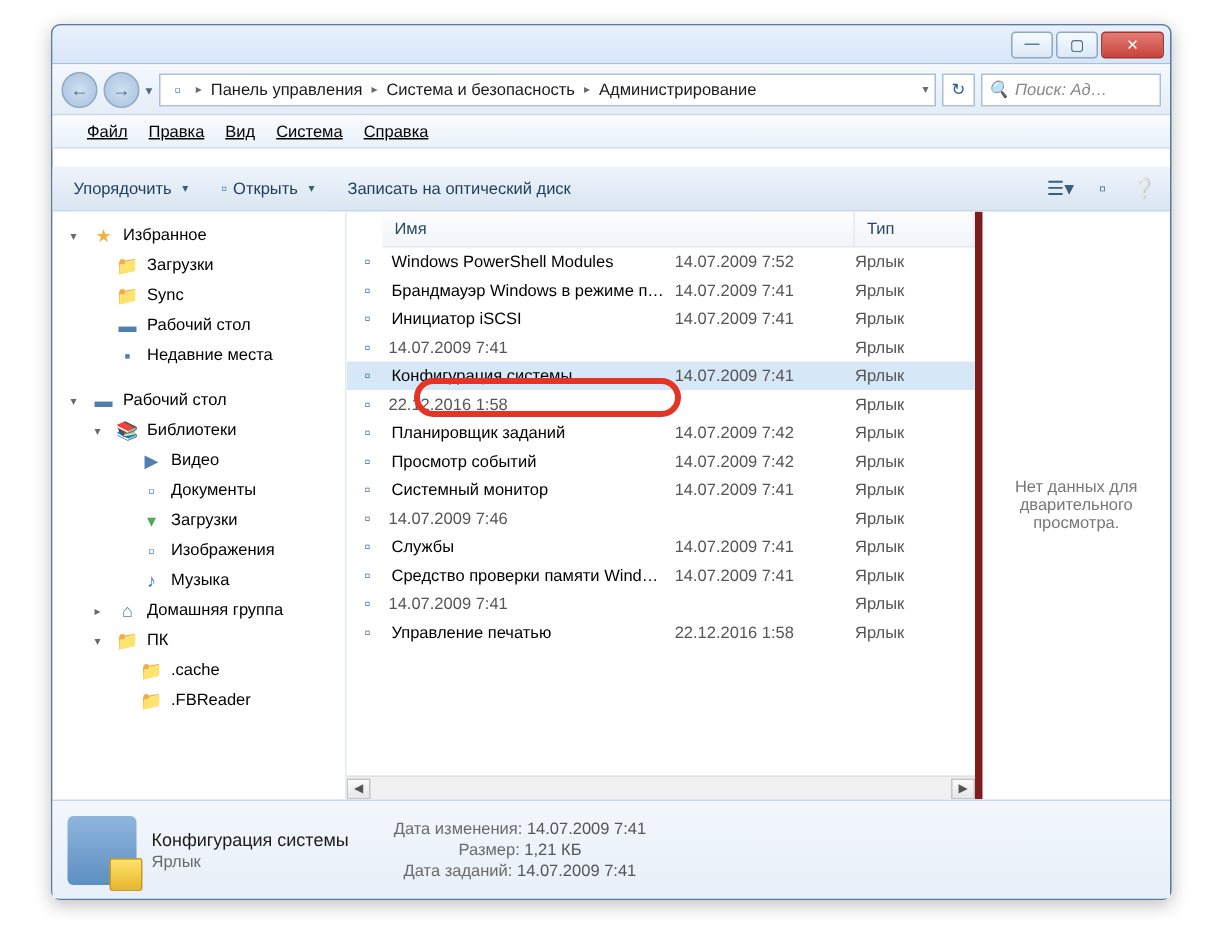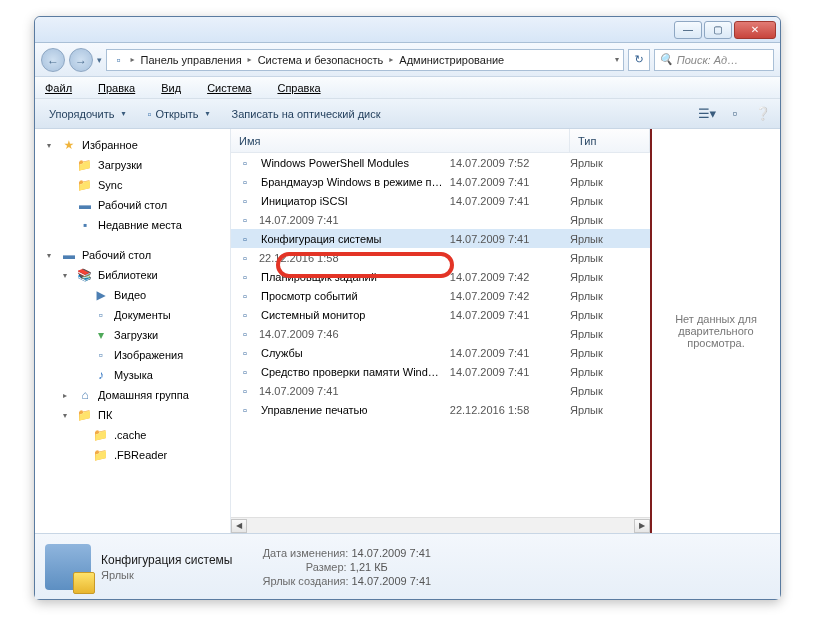--- a/index.html
+++ b/index.html
@@ -15,57 +15,57 @@
 
 .navbar { height: 34px; background: linear-gradient(#f5f9fe,#e4edf7); display: flex; align-items: center; padding: 0 6px; gap: 4px; border-bottom: 1px solid #c8d6e5; }
 .navbtn { width: 24px; height: 24px; border-radius: 50%; background: radial-gradient(#cfe0f1,#a7c1dd); border: 1px solid #8ea7c3; display: flex; align-items: center; justify-content: center; color: #4a6c8f; font-size: 12px; }
 .address { flex: 1; height: 22px; background: #fff; border: 1px solid #a9bfd6; display: flex; align-items: center; padding: 0 4px; gap: 4px; }
 .address .crumb { color: #1a1a1a; padding: 0 2px; cursor: default; }
 .address .sep { color: #6a6a6a; font-size: 8px; }
 .refreshbtn { width: 22px; height: 22px; border: 1px solid #a9bfd6; background: #fff; display: flex; align-items: center; justify-content: center; color: #2b5a8c; }
 .search { width: 120px; height: 22px; border: 1px solid #a9bfd6; background: #fff; display: flex; align-items: center; padding: 0 4px; color: #888; font-style: italic; gap: 4px; }
 
 
-.menubar { height: 22px; background: linear-gradient(#fafcfe,#e9f1f9); display: flex; align-items: center; padding: 0 4px; gap: 14px; border-bottom: 1px solid #d6e0ea; }
+.menubar { height: 22px; background: linear-gradient(#fafcfe,#e9f1f9); display: flex; align-items: center; padding: 0 17px; gap: 2px; border-bottom: 1px solid #d6e0ea; }
 .menuitem { padding: 2px 6px; cursor: default; }
 .menuitem u { text-decoration: underline; }
 
 
-.toolbar { height: 30px; background: linear-gradient(#eef4fb,#dae6f2); display: flex; align-items: center; padding: 0 6px; gap: 6px; border-bottom: 1px solid #c8d6e5; }
+.toolbar { height: 30px; background: linear-gradient(#eef4fb,#dae6f2); display: flex; align-items: center; padding: 0 6px; gap: 6px; border-bottom: 1px solid #c8d6e5; margin-top: 12px; }
 .tbtn { padding: 3px 8px; display: flex; align-items: center; gap: 4px; cursor: default; color: #1f3c5a; }
 .tbtn.dd::after { content: "▾"; font-size: 8px; margin-left: 3px; color: #3a5c7e; }
 .tspacer { flex: 1; }
 .ticon { width: 22px; height: 22px; display: flex; align-items: center; justify-content: center; color: #3a5c7e; font-size: 13px; }
 
 
 .body { flex: 1; display: flex; overflow: hidden; }
 .sidebar { width: 196px; background: #fff; border-right: 1px solid #e3e9f0; overflow-y: auto; padding: 6px 0; }
 .treeitem { display: flex; align-items: center; height: 20px; padding-left: 12px; gap: 5px; cursor: default; }
 .treeitem.lvl1 { padding-left: 28px; }
 .treeitem.lvl2 { padding-left: 44px; }
 .expander { width: 9px; font-size: 8px; color: #6a6a6a; display: inline-block; }
 .ticon-sm { width: 16px; height: 16px; display: flex; align-items: center; justify-content: center; font-size: 12px; }
 .main { flex: 1; display: flex; overflow: hidden; }
 .list { flex: 3; display: flex; flex-direction: column; overflow: hidden; }
-.cols { height: 24px; display: flex; align-items: flex-start; border-bottom: 1px solid #e3e9f0; background: linear-gradient(#fdfdfe,#f1f5fa); }
+.cols { height: 24px; display: flex; align-items: flex-start; border-bottom: 1px solid #e3e9f0; background: linear-gradient(#fdfdfe,#f1f5fa); margin-left: 24px; }
 .col { padding: 0 8px; border-right: 1px solid #e3e9f0; height: 100%; display: flex; align-items: center; color: #2a4866; }
 .col.name { flex: 1.6; }
 .col.date { flex: 1; }
 .col.type { width: 80px; }
 .rows { flex: 1; overflow-y: auto; }
 .row { height: 19px; display: flex; align-items: center; padding-left: 6px; gap: 6px; cursor: default; }
 .row.sel { background: #d6e7f7; }
 .row .cname { flex: 1.6; padding-left: 2px; overflow: hidden; text-overflow: ellipsis; white-space: nowrap; }
 .row .cdate { flex: 1; color: #555; }
 .row .ctype { width: 80px; color: #555; }
 .ficon { width: 16px; height: 16px; display: flex; align-items: center; justify-content: center; font-size: 11px; color: #3a6aa0; }
 .hscroll { height: 16px; background: #f1f1f1; border-top: 1px solid #e0e0e0; display: flex; align-items: center; }
 .hscroll .arrow { width: 16px; height: 14px; background: linear-gradient(#fafafa,#e6e6e6); border: 1px solid #c6c6c6; display: flex; align-items: center; justify-content: center; font-size: 8px; color: #555; }
 .hscroll .track { flex: 1; }
-.preview { width: 130px; border-left: 2px solid #7f1d1d; display: flex; align-items: center; justify-content: center; color: #777; text-align: center; padding: 6px; font-size: 11px; }
+.preview { width: 130px; border-left: 5px solid #7f1d1d; display: flex; align-items: center; justify-content: center; color: #777; text-align: center; padding: 6px; font-size: 11px; }
 
 
 .details { height: 66px; background: linear-gradient(#f3f7fc,#e7eff8); border-top: 1px solid #c8d6e5; display: flex; align-items: center; padding: 6px 10px; gap: 10px; }
 .bigicon { width: 46px; height: 46px; background: linear-gradient(#8fb5dd,#5d8fc2); border-radius: 4px; display: flex; align-items: center; justify-content: center; position: relative; }
 .bigicon::after { content: ""; position: absolute; right: -4px; bottom: -4px; width: 20px; height: 20px; background: linear-gradient(#ffe36b,#e8b62f); border-radius: 2px; border: 1px solid #c89a28; }
 .dcol { display: flex; flex-direction: column; gap: 2px; font-size: 11px; }
 .dcol .dname { color: #1a1a1a; font-size: 12px; }
 .dcol .dtype { color: #6a6a6a; }
 .dprops { display: flex; flex-direction: column; gap: 2px; margin-left: 20px; text-align: center; }
 .dprop { color: #555; font-size: 11px; }
@@ -322,19 +322,19 @@
 
   <div class="details">
     <div class="bigicon"></div>
     <div class="dcol">
       <div class="dname">Конфигурация системы</div>
       <div class="dtype">Ярлык</div>
     </div>
     <div class="dprops" id="dprops">
         <div class="dprop"><span class="lbl">Дата изменения: </span><span>14.07.2009 7:41</span></div>
         <div class="dprop"><span class="lbl">Размер: </span><span>1,21 КБ</span></div>
-        <div class="dprop"><span class="lbl">Ярлык создания: </span><span>14.07.2009 7:41</span></div>
+        <div class="dprop"><span class="lbl">Дата заданий: </span><span>14.07.2009 7:41</span></div>
       </div>
   </div>
 
 </div>
 
 <div class="hl" style="left:276px; top:252px; width:178px; height:26px;"></div>
 
 </body></html>

